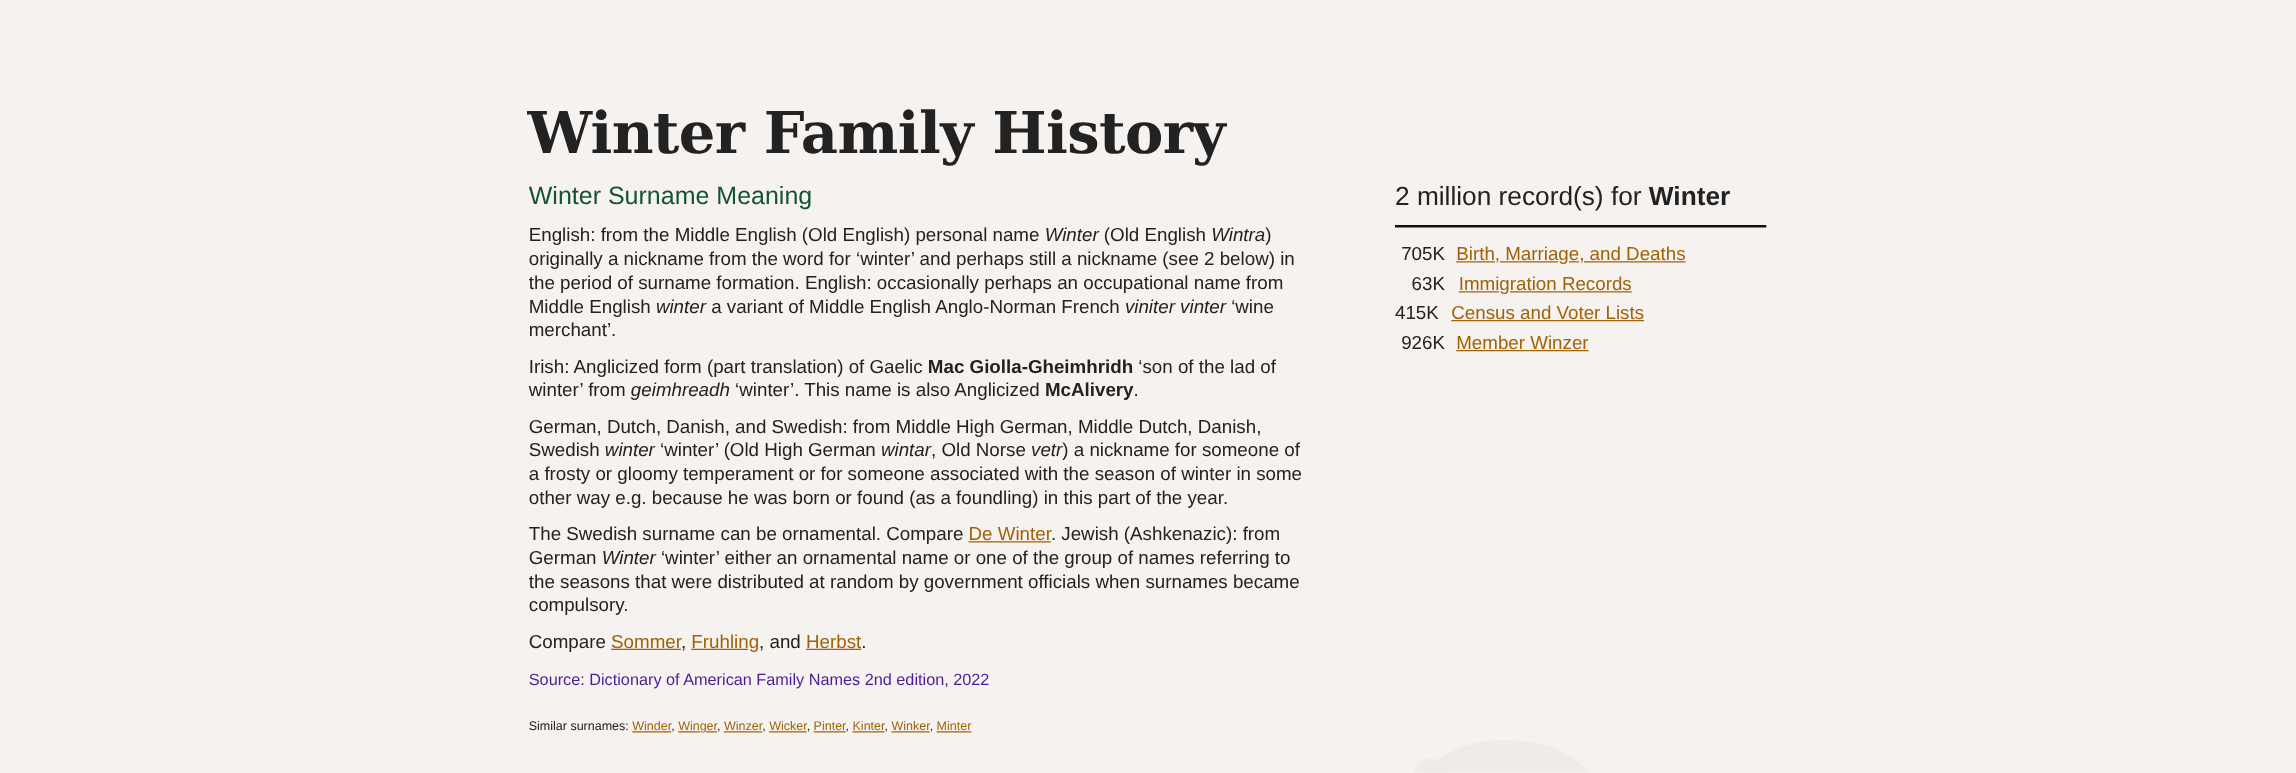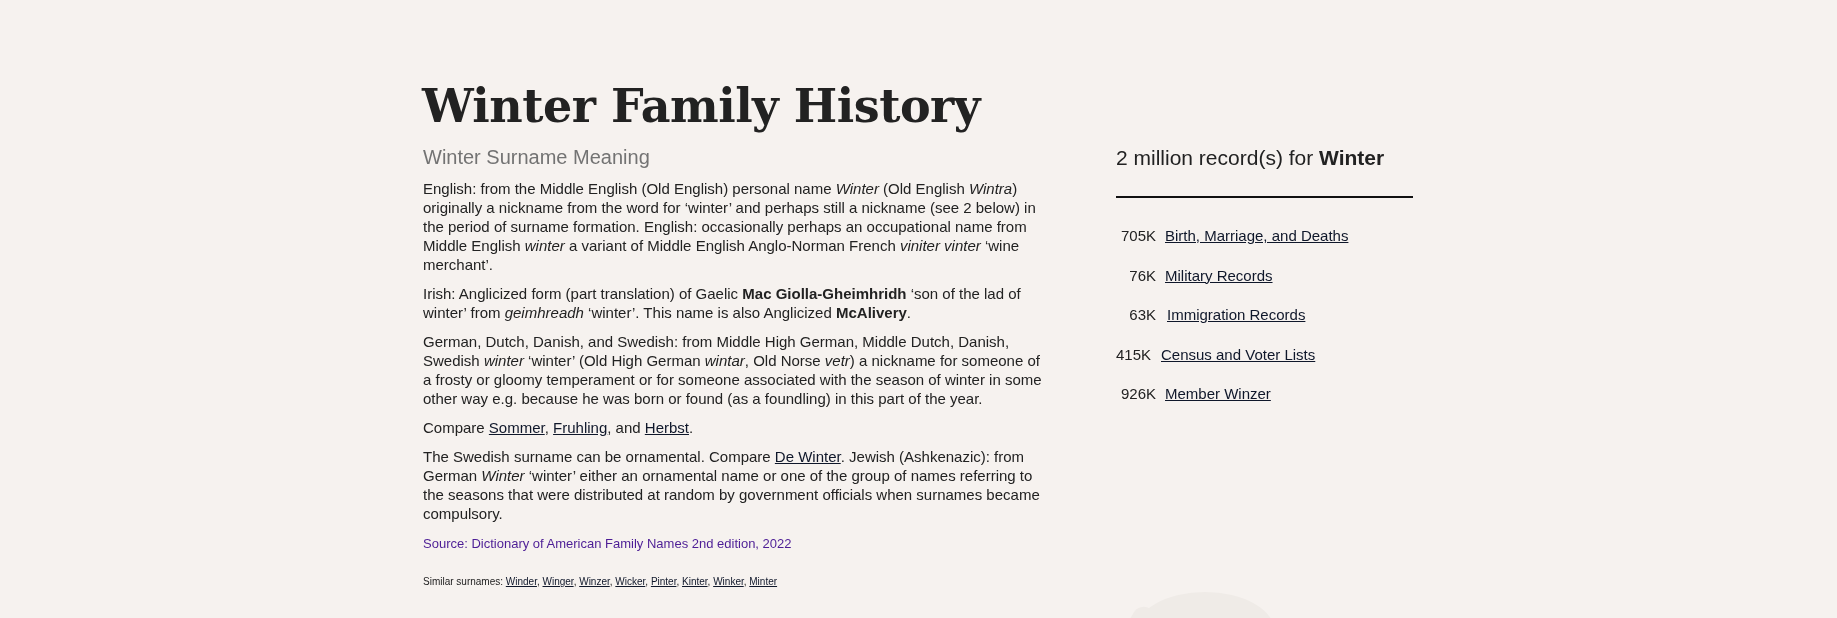--- a/index.html
+++ b/index.html
@@ -36,32 +36,31 @@
       font-family: "Liberation Sans", sans-serif;
       font-size: 15px;
       line-height: 19px;
       color: #222;
     }
     .subtitle {
       margin: 0 0 9px 0;
       font-size: 20px;
       font-weight: normal;
       line-height: 26px;
-      color: #737373;
+      color: #14532d;
     }
     .para {
       margin: 0 0 10px 0;
     }
     .para i { font-style: italic; }
     .para b { font-weight: bold; }
     a, .link {
-      color: #0f172a;
+      color: #a16207;
       text-decoration: underline;
       cursor: pointer;
-      margin-top: 16px;
     }
     .source {
       margin: 12px 0 20px 0;
       font-size: 13px;
       line-height: 17px;
       color: #4c1d95;
     }
     .similar {
       margin: 0;
       font-size: 10px;
@@ -71,35 +70,35 @@
       left: 1116px;
       top: 144px;
       width: 297px;
       font-family: "Liberation Sans", sans-serif;
     }
     .records-heading {
       margin: 0;
       font-size: 21px;
       font-weight: normal;
       line-height: 28px;
-      padding-bottom: 24px;
+      padding-bottom: 8px;
       border-bottom: 2px solid #111;
       color: #222;
     }
     .records-heading b { font-weight: bold; }
     .records-list {
       list-style: none;
       margin: 0;
       padding: 10px 0 0 0;
     }
     .records-list li {
       font-size: 15px;
       line-height: 23.5px;
       display: flex;
-      align-items: flex-end;
+      align-items: center;
       white-space: nowrap;
     }
     .count {
       display: inline-block;
       width: 40px;
       text-align: right;
       margin-right: 9px;
       color: #222;
     }
     .count.left { text-align: left; width: 38px; margin-right: 7px; }
@@ -128,39 +127,35 @@
 
 <div class="page">
   <h1 class="title">Winter Family History</h1>
 
   <div class="main-col">
     <h2 class="subtitle">Winter Surname Meaning</h2>
     <div id="paras">
         <p class="para"><span>English: from the Middle English (Old English) personal name </span><i>Winter</i><span> (Old English </span><i>Wintra</i><span>) originally a nickname from the word for ‘winter’ and perhaps still a nickname (see 2 below) in the period of surname formation. English: occasionally perhaps an occupational name from Middle English </span><i>winter</i><span> a variant of Middle English Anglo-Norman French </span><i>viniter vinter</i><span> ‘wine merchant’.</span></p>
         <p class="para"><span>Irish: Anglicized form (part translation) of Gaelic </span><b>Mac Giolla-Gheimhridh</b><span> ‘son of the lad of winter’ from </span><i>geimhreadh</i><span> ‘winter’. This name is also Anglicized </span><b>McAlivery</b><span>.</span></p>
         <p class="para"><span>German, Dutch, Danish, and Swedish: from Middle High German, Middle Dutch, Danish, Swedish </span><i>winter</i><span> ‘winter’ (Old High German </span><i>wintar</i><span>, Old Norse </span><i>vetr</i><span>) a nickname for someone of a frosty or gloomy temperament or for someone associated with the season of winter in some other way e.g. because he was born or found (as a foundling) in this part of the year.</span></p>
+        <p class="para"><span>The Swedish surname can be ornamental. Compare </span><a>De Winter</a><span>. Jewish (Ashkenazic): from German </span><i>Winter</i><span> ‘winter’ either an ornamental name or one of the group of names referring to the seasons that were distributed at random by government officials when surnames became compulsory.</span></p>
         <p class="para"><span>Compare </span><a>Sommer</a><span>, </span><a>Fruhling</a><span>, and </span><a>Herbst</a><span>.</span></p>
-        <p class="para"><span>The Swedish surname can be ornamental. Compare </span><a>De Winter</a><span>. Jewish (Ashkenazic): from German </span><i>Winter</i><span> ‘winter’ either an ornamental name or one of the group of names referring to the seasons that were distributed at random by government officials when surnames became compulsory.</span></p>
       </div>
     <p class="source">Source: Dictionary of American Family Names 2nd edition, 2022</p>
     <p class="similar">
       <span>Similar surnames: </span><span id="similar-links"><a>Winder</a><span>, </span><a>Winger</a><span>, </span><a>Winzer</a><span>, </span><a>Wicker</a><span>, </span><a>Pinter</a><span>, </span><a>Kinter</a><span>, </span><a>Winker</a><span>, </span><a>Minter</a></span>
     </p>
   </div>
 
   <div class="side-col">
     <h2 class="records-heading"><span>2 million record(s) for </span><b>Winter</b></h2>
     <ul class="records-list">
       <li>
         <span class="count">705K</span>
         <a>Birth, Marriage, and Deaths</a>
-      </li>
-      <li>
-        <span class="count">76K</span>
-        <a>Military Records</a>
       </li>
       <li>
         <span class="count" style="margin-right:11px;">63K</span>
         <a>Immigration Records</a>
       </li>
       <li>
         <span class="count left">415K</span>
         <a>Census and Voter Lists</a>
       </li>
       <li>

